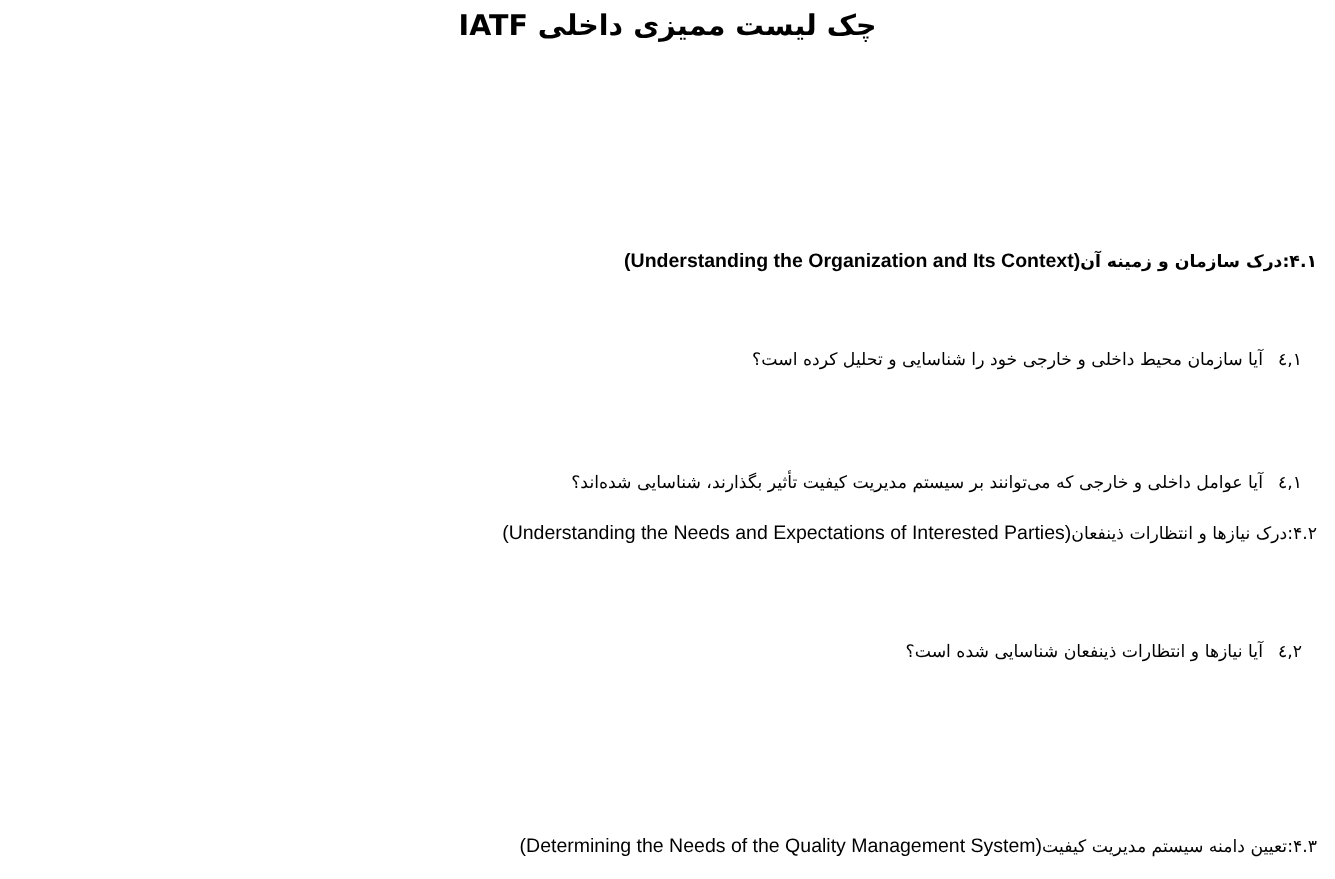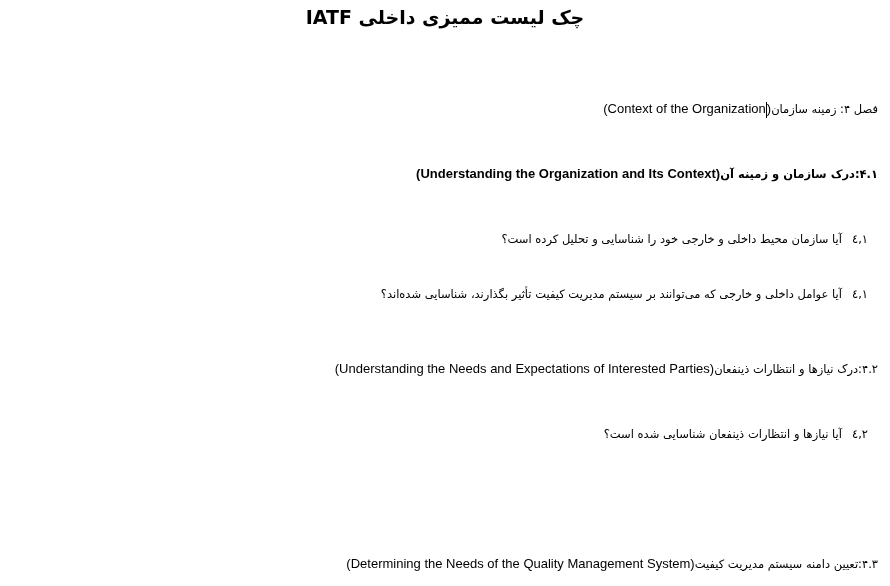--- a/index.html
+++ b/index.html
@@ -69,37 +69,34 @@
       vertical-align: middle;
     }
   </style>
 </head>
 <body>
 
 <div class="page">
 
   <div class="title">چک لیست ممیزی داخلی IATF</div>
 
-  <div class="line" style="top:99px;">
-    <span class="fa">فصل ۴: زمینه سازمان</span><span class="en">(<span>Context of the Organization</span><span class="caret"></span>)</span>
-  </div>
 
   <div class="line" style="top:164px;font-weight:bold;">
     <span class="fa">۴.۱:</span><span class="fa">درک سازمان و زمینه آن</span><span class="en">(<span>Understanding the Organization and Its Context</span>)</span>
   </div>
 
   <div class="line question" style="top:229px;">
     <span class="fa qnum">٤,١</span><span class="fa">آیا سازمان محیط داخلی و خارجی خود را شناسایی و تحلیل کرده است؟</span>
   </div>
 
-  <div class="line question" style="top:284px;">
+  <div class="line question" style="top:311px;">
     <span class="fa qnum">٤,١</span><span class="fa">آیا عوامل داخلی و خارجی که می‌توانند بر سیستم مدیریت کیفیت تأثیر بگذارند، شناسایی شده‌اند؟</span>
   </div>
 
-  <div class="line" style="top:359px;">
+  <div class="line" style="top:345px;">
     <span class="fa">۴.۲:</span><span class="fa">درک نیازها و انتظارات ذینفعان</span><span class="en">(<span>Understanding the Needs and Expectations of Interested Parties</span>)</span>
   </div>
 
   <div class="line question" style="top:424px;">
     <span class="fa qnum">٤,٢</span><span class="fa">آیا نیازها و انتظارات ذینفعان شناسایی شده است؟</span>
   </div>
 
 
   <div class="line" style="top:554px;">
     <span class="fa">۴.۳:</span><span class="fa">تعیین دامنه سیستم مدیریت کیفیت</span><span class="en">(<span>Determining the Needs of the Quality Management System</span>)</span>

